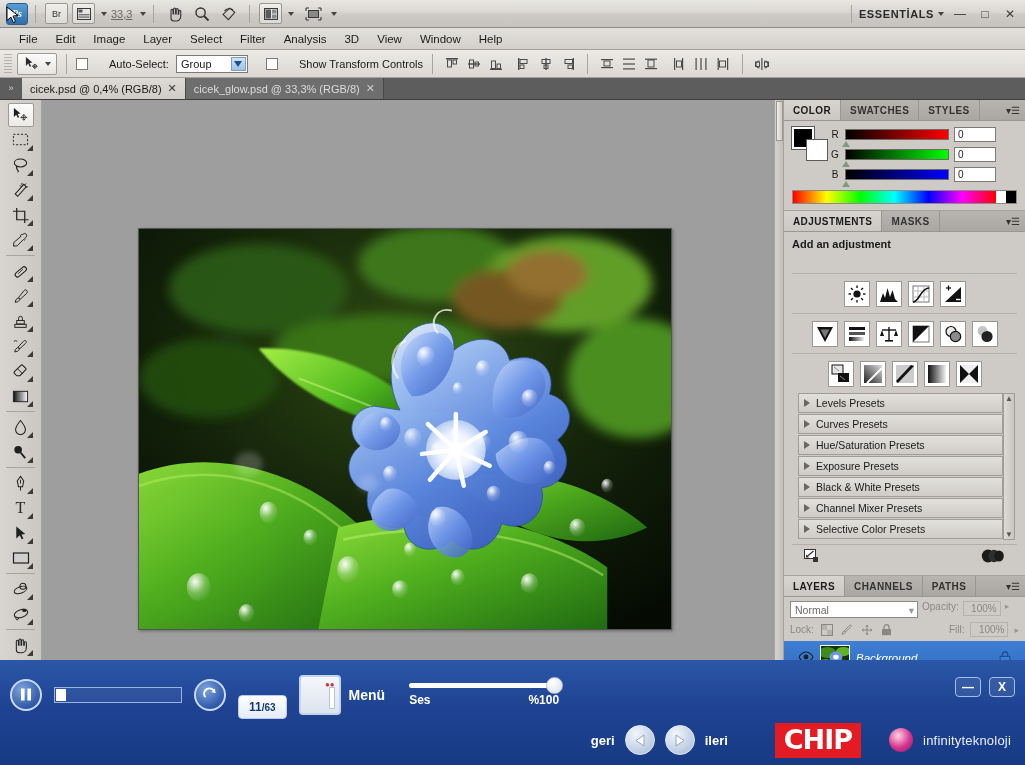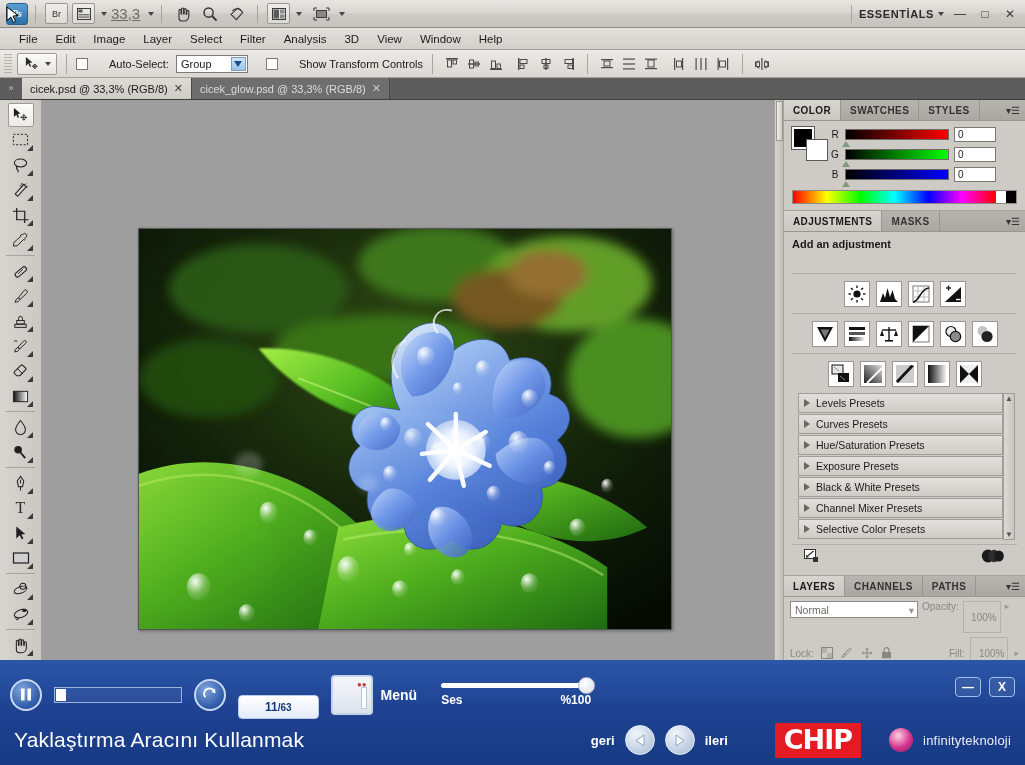--- a/index.html
+++ b/index.html
@@ -34,21 +34,21 @@
     background: linear-gradient(180deg,#efeeea,#dcdad5);
     border: 1px solid #9a9792; border-radius: 2px;
     display: flex; align-items: center; justify-content: center;
     font-size: 9px; color: #333;
   }
   .ab-flat { border: none; background: none; }
   .ab-grp { display: flex; align-items: center; }
   .ab-sep { width: 1px; height: 18px; background: #a8a5a0; margin: 0 7px; }
   .caret { width: 0; height: 0; border-left: 3.5px solid transparent;
     border-right: 3.5px solid transparent; border-top: 4px solid #444; margin-left: 4px; }
-  .zoomfield { font-size: 15px; color: #6e6b66; padding: 0 4px; text-decoration: underline; }
+  .zoomfield { font-size: 11px; color: #6e6b66; padding: 0 4px; text-decoration: underline; }
   .ess { margin-left: auto; display: flex; align-items: center; }
   .ess-label { font-size: 11px; letter-spacing: .6px; color: #2b2b2b; font-weight: bold; }
   .winbtn { width: 18px; height: 18px; margin-left: 7px; display:flex;
     align-items:center; justify-content:center; color:#3b3b3b; font-size: 12px; }
 
   
   .menubar {
     height: 22px; background: linear-gradient(180deg,#e2e0dc,#d3d0cb);
     border-bottom: 1px solid #a5a29d; display: flex; align-items: center;
     padding-left: 10px;
@@ -190,21 +190,21 @@
     border:1px solid #a09d98; display:flex; flex-direction:column; justify-content:space-between;
     align-items:center; font-size:8px; color:#555; }
   .adj-foot { display:flex; align-items:center; justify-content:space-between;
     padding: 4px 12px 4px 12px; border-top:1px solid #b3b0ab; margin-top:4px; }
 
   .layers-body { background:#cecbc6; }
   .lay-row1 { display:flex; align-items:flex-start; gap:4px; padding:4px 6px 2px 6px; }
   .blend-sel { width:128px; height:17px; background:#fff; border:1px solid #8e8b86;
     font-size:10.5px; display:flex;align-items:center;padding-left:4px;position:relative;color:#6e6b66;}
   .op-label { font-size:10px; color:#8a8780; }
-  .op-field { width:38px;height:32px;background:#cecbc6;border:1px solid #b5b2ad;
+  .op-field { width:38px;height:15px;background:#cecbc6;border:1px solid #b5b2ad;
     font-size:10px;color:#8a8780;display:flex;align-items:center;justify-content:flex-end;padding-right:3px;}
   .lay-row2 { display:flex; align-items:center; gap:6px; padding:2px 6px 4px 6px; }
   .lock-ico { width:14px;height:14px;display:flex;align-items:center;justify-content:center;
     color:#8a8780;font-size:10px;}
   .layer-item { height:34px; background: linear-gradient(180deg,#3f7fd4,#2f6cbd);
     display:flex; align-items:center; gap:6px; padding:0 14px; color:#fff; }
   .layer-thumb { width:30px;height:26px;border:1px solid #fff; overflow:hidden;}
   .layer-thumb svg{display:block;width:100%;height:100%;}
   .layer-name { font-style: italic; font-size:11.5px; }
 
@@ -221,21 +221,21 @@
     border: 2px solid #c9d9f2; display:flex; align-items:center; justify-content:center;
     color:#fff;
   }
   .progress-track {
     height: 16px; border: 1px solid #9ab4e0; background: rgba(255,255,255,.06);
     display:flex; align-items:center; padding:1px;
   }
   .progress-fill { height: 12px; width: 10px; background:#ffffff; }
   .counter {
     background: linear-gradient(180deg,#ffffff,#e4ecf8); color:#123a7a;
-    border:1px solid #b9cbe8; border-radius:4px; padding:4px 26px;
+    border:1px solid #b9cbe8; border-radius:4px; padding:4px 10px;
     font-size:12px; font-weight:bold;margin-top:25px;
   }
   .counter .small { font-size:10px; }
   .menu-thumb {
     width: 42px; height: 40px; background: linear-gradient(180deg,#f4f6fa,#dde4ef);
     border:2px solid #c3d3ec; border-radius:4px; position:relative;
   }
   .menu-thumb .dots { position:absolute; right:4px; top:3px; color:#c04040; font-size:8px; }
   .menu-thumb .bar { position:absolute; right:4px; top:10px; bottom:4px; width:6px;
      background:#fff; border:1px solid #b9c6da; }
@@ -470,21 +470,21 @@
         <path d="M5.5 4a3 3 0 000 7M10.5 4a3 3 0 010 7" fill="none" stroke="#4a4a4a" stroke-width="1.1"></path>
         <rect x="1.5" y="5" width="4" height="4.5" fill="none" stroke="#4a4a4a"></rect>
         <rect x="10.5" y="5" width="4" height="4.5" fill="none" stroke="#4a4a4a"></rect>
       </svg>
     </div>
 </div>
 
 <div class="tabbar">
   <div class="tabexp">»</div>
   <div class="doctab active">
-    <span>cicek.psd @ 33,3% (RGB/8)</span>
+    <span>cicek.psd @ 0,4% (RGB/8)</span>
     <span class="tab-x">✕</span>
   </div>
   <div class="doctab inactive">
     <span>cicek_glow.psd @ 33,3% (RGB/8)</span>
     <span class="tab-x">✕</span>
   </div>
 </div>
 
 <div class="workspace">
 
@@ -1182,21 +1182,20 @@
           </div>
         <div style="display:flex;justify-content:space-between;width:150px;margin-top:5px;">
           <span style="font-size:12px;font-weight:bold">Ses</span>
           <span style="font-size:12px;font-weight:bold">%100</span>
         </div>
       </div>
     </div>
   </div>
 
   <div class="player-bottom">
-    <div class="player-title">Yaklaştırma Aracını Kullanmak</div>
     <div style="margin-left:auto;display:flex;align-items:center;gap:10px;padding-right:14px;">
       <span style="font-size:13px;font-weight:bold">geri</span>
       <span class="nav-round">
         <svg width="12" height="13" viewBox="0 0 12 13">
             <path d="M10 1 L10 12 L2 6.5 Z" fill="#ffffff" stroke="#8ea4c4"></path>
           </svg>
       </span>
       <span class="nav-round">
         <svg width="12" height="13" viewBox="0 0 12 13">
             <path d="M2 1 L2 12 L10 6.5 Z" fill="#ffffff" stroke="#8ea4c4"></path>

